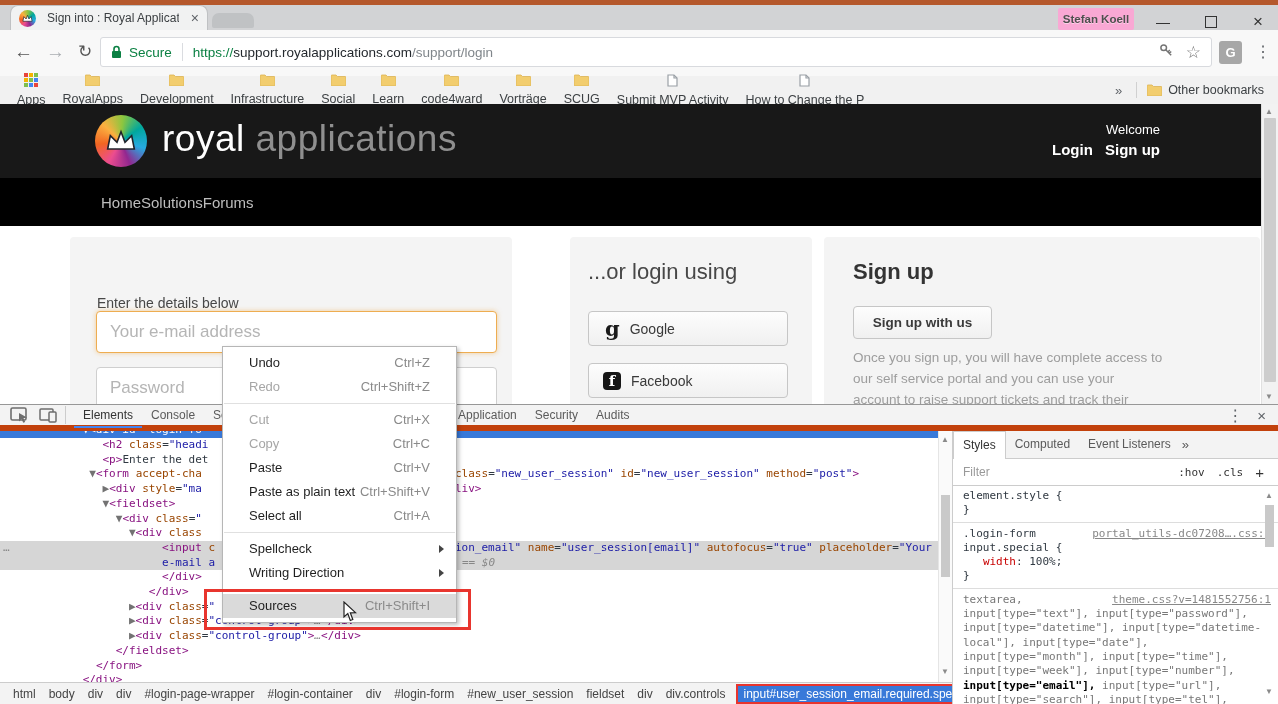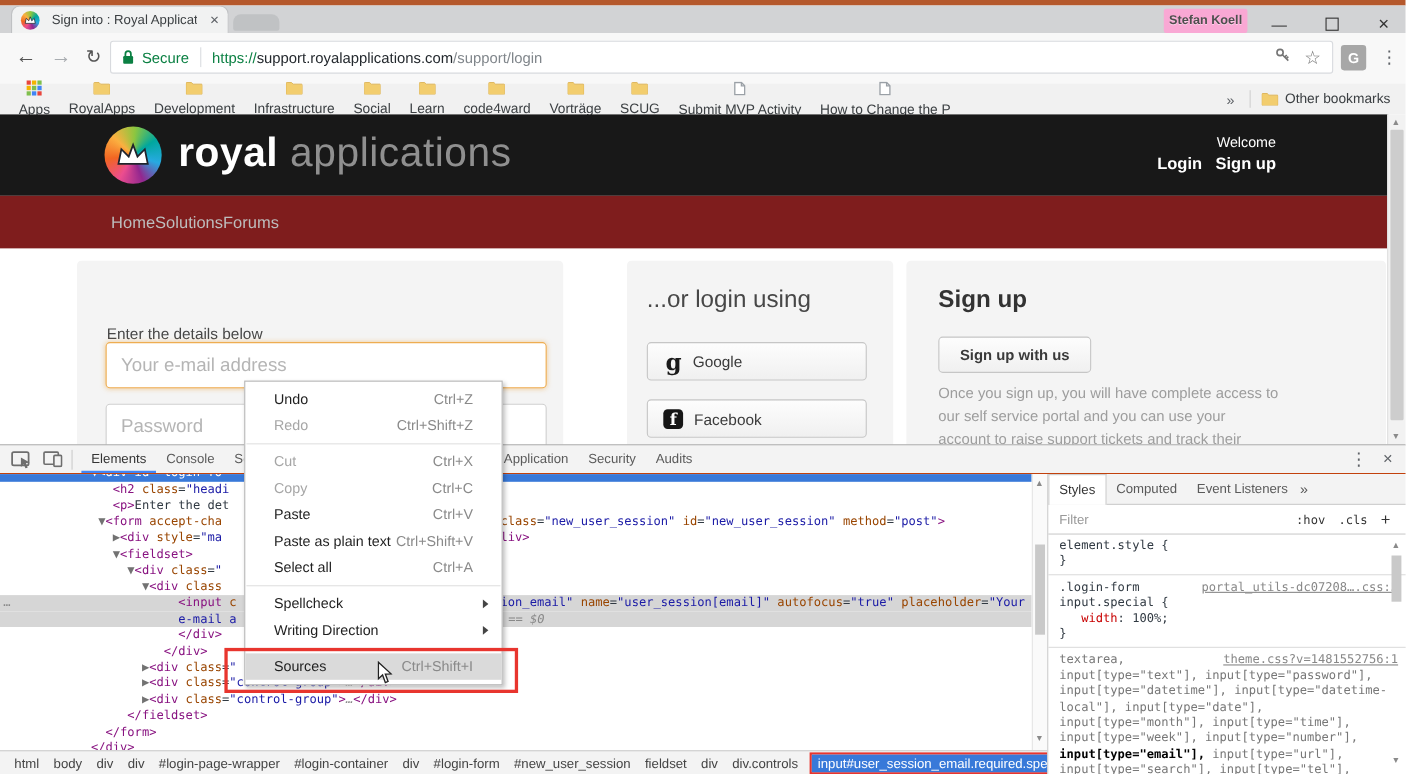--- a/index.html
+++ b/index.html
@@ -48,27 +48,27 @@
   .bm-chevron{margin-left:auto;color:#5f6368;font-size:13px;}
   .bm-sep{width:1px;height:16px;background:#d0d0d0;margin:0 10px 0 14px;}
   .bm-other{display:flex;align-items:center;gap:6px;margin-right:14px;}
 
   
   .site-header{left:0;top:104px;width:1262px;height:74px;background:#181818;}
   .logo{left:95px;top:115px;width:52px;height:52px;border-radius:50%;
     background:conic-gradient(from 210deg,#ec4d8f,#f26522,#fbb040,#8dc63f,#00a79d,#27aae1,#92278f,#ec4d8f);
     display:flex;align-items:center;justify-content:center;}
   .brand{left:162px;top:118px;font-size:37px;color:#fff;letter-spacing:.5px;}
-  .brand b{font-weight:700;}
+  .brand b{font-weight:400;}
   .brand .thin{font-weight:300;color:#8f8f8f;}
   .hdr-right{left:900px;top:122px;width:260px;text-align:right;color:#fff;}
   .hdr-welcome{font-size:13px;}
   .hdr-links{font-size:15px;font-weight:bold;margin-top:4px;}
   .hdr-links span{margin-left:8px;text-align:center;}
-  .site-nav{left:0;top:178px;width:1262px;height:48px;background:#7f1d1d;display:flex;align-items:center;
+  .site-nav{left:0;top:178px;width:1262px;height:48px;background:#000000;display:flex;align-items:center;
     color:#bdbdbd;font-size:15px;}
   .site-nav span{margin-left:0;}
   .nav-item{margin-left:40px;}
   .nav-item:first-child{margin-left:101px;}
   .content{left:0;top:226px;width:1262px;height:178px;background:#fff;}
   .card{background:#f4f4f4;border-radius:4px;}
   .card-login{left:70px;top:237px;width:442px;height:400px;}
   .card-social{left:570px;top:237px;width:242px;height:300px;}
   .card-signup{left:824px;top:237px;width:436px;height:300px;}
   .card h2{position:absolute;margin:0;font-weight:400;font-size:22px;color:#474747;}
@@ -89,21 +89,21 @@
     font-size:15px;text-align:center;line-height:19px;margin:0 10px 0 14px;font-family:"DejaVu Serif",serif;}
   .signup-title{left:29px;top:22px;font-weight:700 !important;color:#333 !important;}
   .btn-signup{left:29px;top:69px;width:137px;height:31px;font-weight:bold;font-size:13.5px;justify-content:center;}
   .signup-body{position:absolute;left:29px;top:110px;width:385px;font-size:13.5px;color:#9d9d9d;line-height:21px;}
   .page-scroll{left:1261px;top:104px;width:17px;height:300px;background:#f2f2f2;border-left:1px solid #e0e0e0;box-sizing:border-box;}
   .page-scroll .thumb{position:absolute;left:2px;top:14px;width:12px;height:264px;background:#cdcdcd;border-radius:1px;}
   .scroll-arrow{position:absolute;font-size:8px;color:#8a8a8a;left:3px;}
 
   
   .devtools{left:0;top:404px;width:1278px;height:300px;background:#fff;border-top:1px solid #979797;box-sizing:border-box;}
-  .dt-toolbar{left:0;top:405px;width:1278px;height:26px;background:#f3f3f3;border-bottom:1px solid #c2410c;
+  .dt-toolbar{left:0;top:405px;width:1278px;height:26px;background:#f3f3f3;border-bottom:6px solid #c2410c;
     box-sizing:border-box;display:flex;align-items:center;}
   .dt-icon{margin-left:10px;display:flex;align-items:center;}
   .dt-vsep{width:1px;height:18px;background:#ccc;margin:0 8px;}
   .dt-tab{font-size:12px;color:#5a5a5a;padding:0 9px;line-height:25px;height:25px;}
   .dt-tab.sel{color:#333;box-shadow:inset 0 -2px 0 #4285f4;}
   .dt-right{margin-left:auto;display:flex;align-items:center;gap:14px;padding-right:12px;color:#5f6368;}
 
   .dom-tree{left:0;top:431px;width:938px;height:251px;overflow:hidden;
     font-family:"DejaVu Sans Mono",monospace;font-size:11px;line-height:14.7px;white-space:pre;}
   .dom-row{position:relative;padding-left:76px;}

